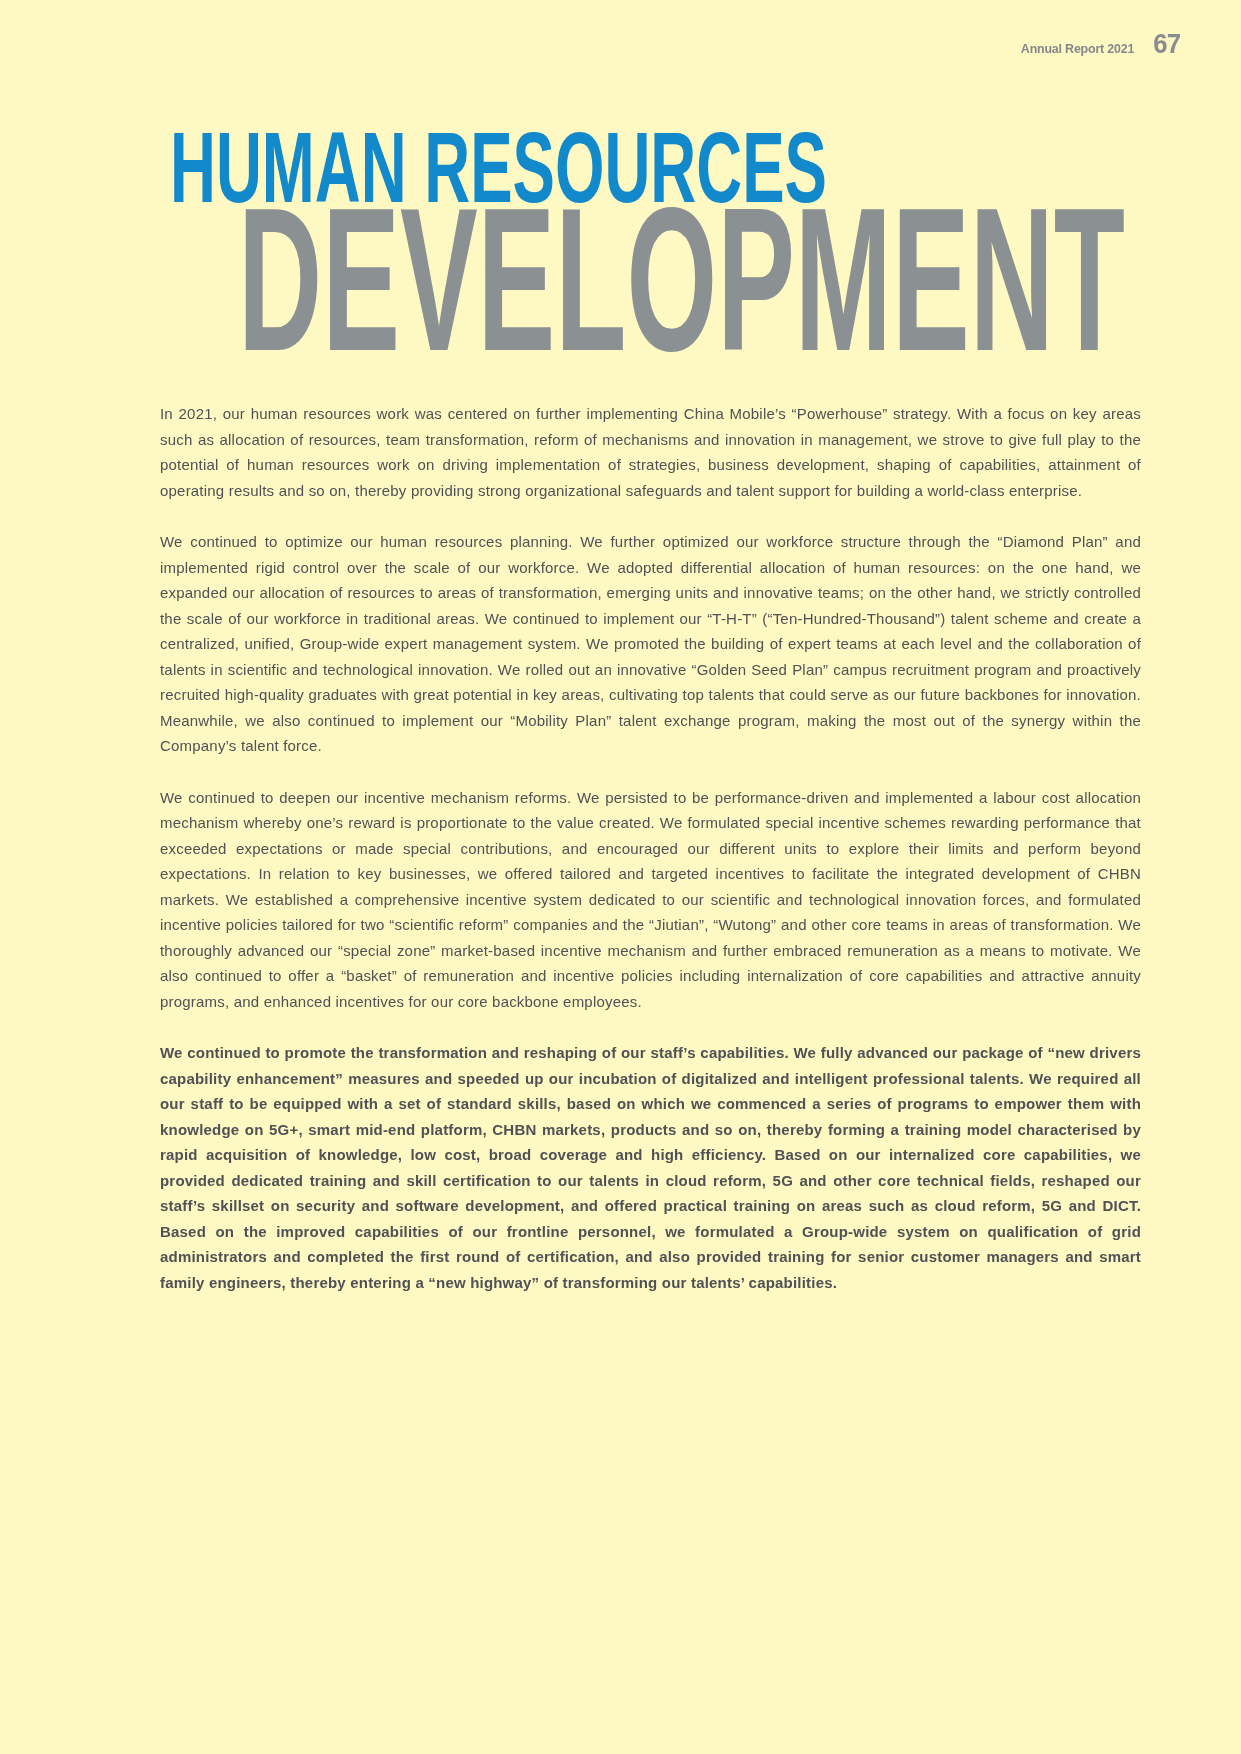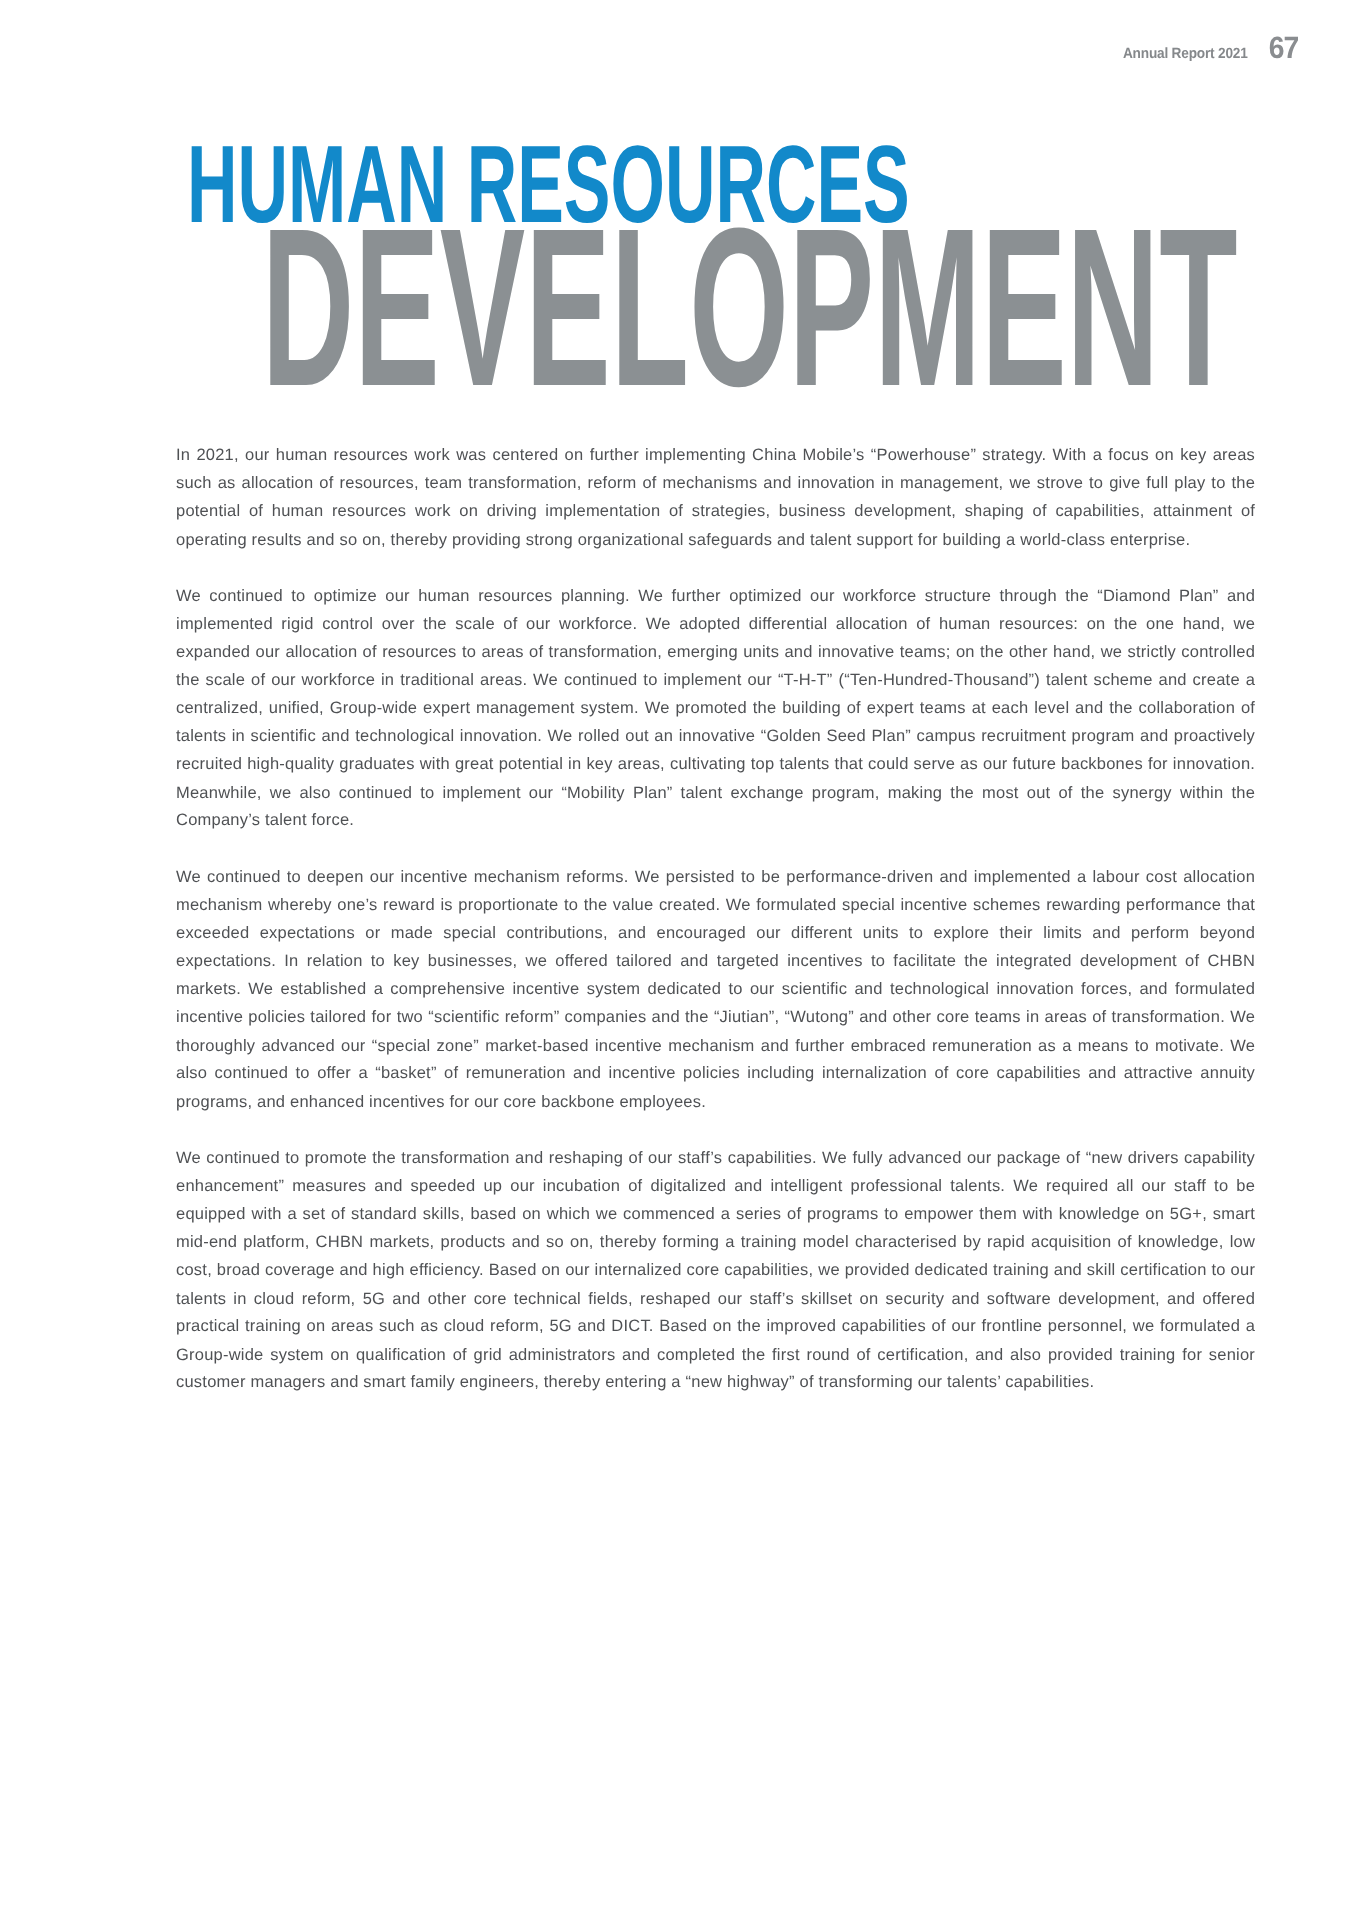--- a/index.html
+++ b/index.html
@@ -1,20 +1,20 @@
 <!DOCTYPE html>
 <html><head>
 <meta charset="utf-8">
 <style>
   html, body { margin: 0; padding: 0; background: #e8e8e8; }
   .page {
     position: relative;
     width: 1241px;
     height: 1754px;
-    background: #ffffff;
+    background: #fef9c3;
     overflow: hidden;
     font-family: "Liberation Sans", sans-serif;
     margin: 0 auto;
   }
   .header {
     position: absolute;
     top: 28px;
     right: 61px;
     display: flex;
     align-items: baseline;
@@ -57,21 +57,21 @@
     width: 981px;
     color: #4f5154;
     font-size: 15px;
     line-height: 25.5px;
     letter-spacing: 0.2px;
     text-align: justify;
   }
   .body-copy p {
     margin: 0 0 26px 0;
   }
-  .body-copy p:last-child { margin-bottom: 0; }
+  .body-copy p:last-child { margin-bottom: 0; font-weight: bold; }
 </style>
 </head>
 <body>
 
 <div class="page">
 
   <div class="header">
     <span class="report-title">Annual Report 2021</span>
     <span class="page-number">67</span>
   </div>

